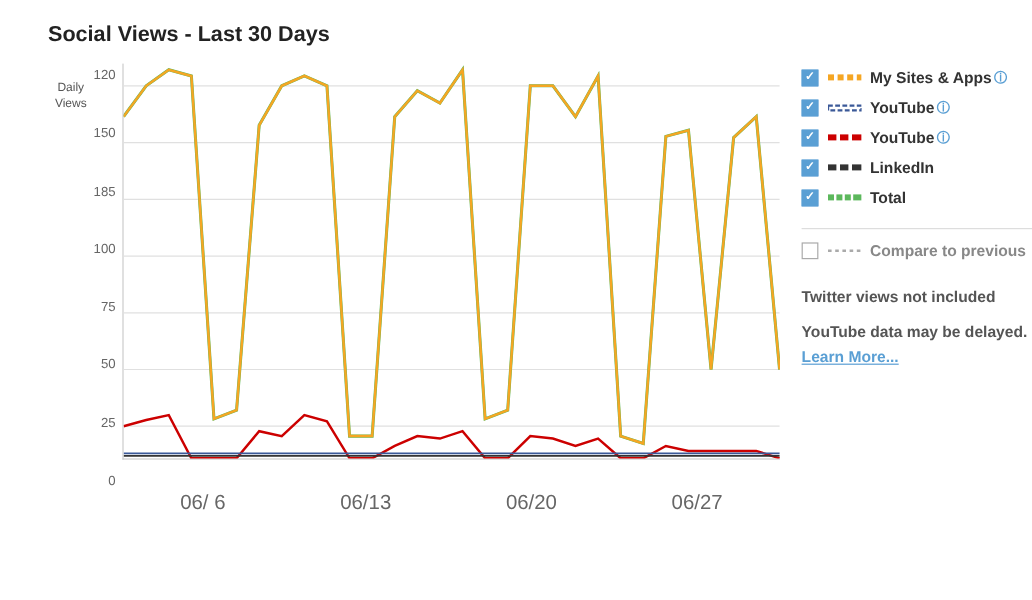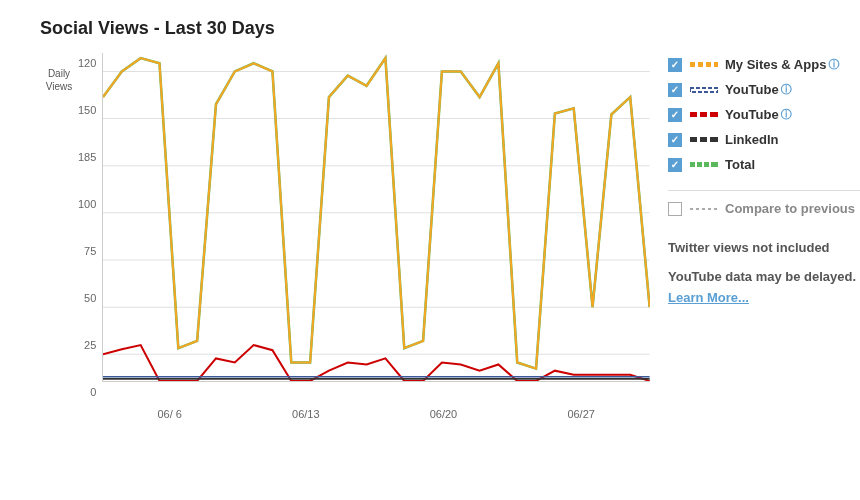--- a/index.html
+++ b/index.html
@@ -74,21 +74,21 @@
       width: 100%;
       height: 100%;
     }
     .x-labels {
       display: flex;
       justify-content: space-around;
       padding-left: 0;
       margin-top: 4px;
     }
     .x-label {
-      font-size: 11px;
+      font-size: 17px;
       color: #666;
       text-align: center;
     }
     .legend-section {
       width: 210px;
       padding-left: 18px;
       padding-top: 4px;
       display: flex;
       flex-direction: column;
       font-weight: bold;

